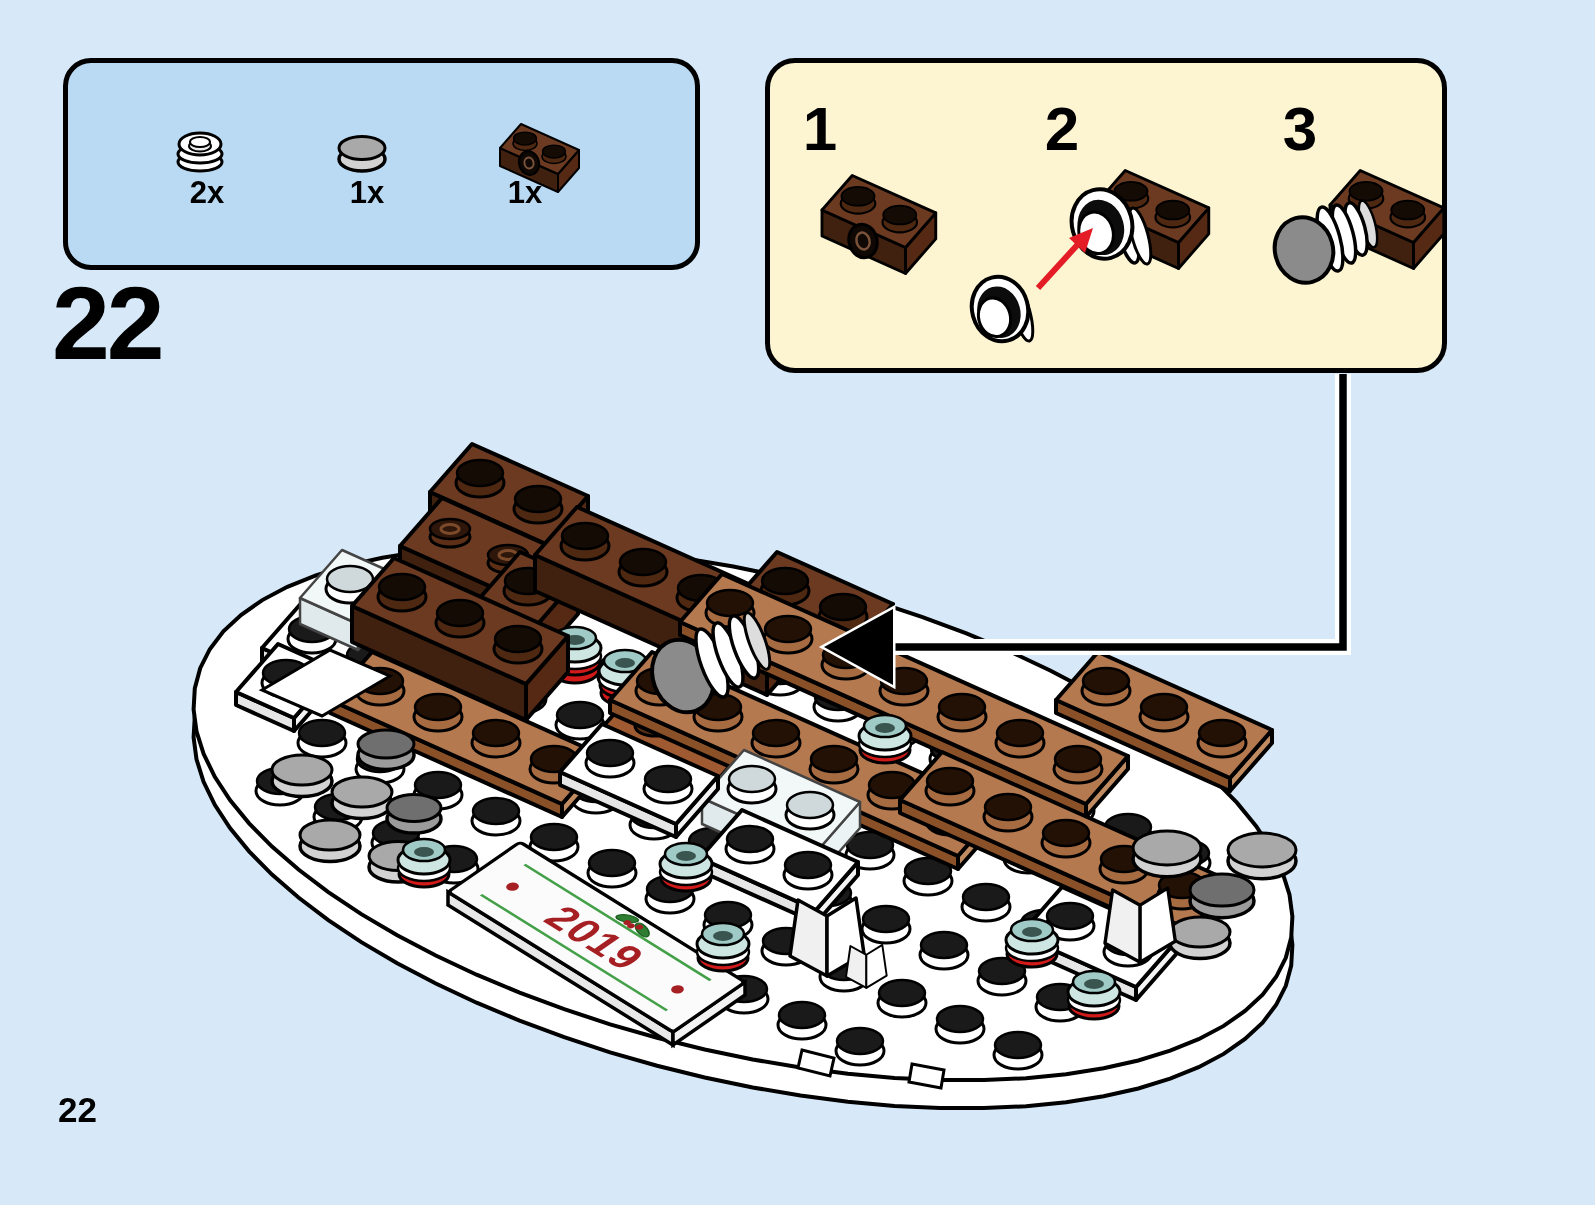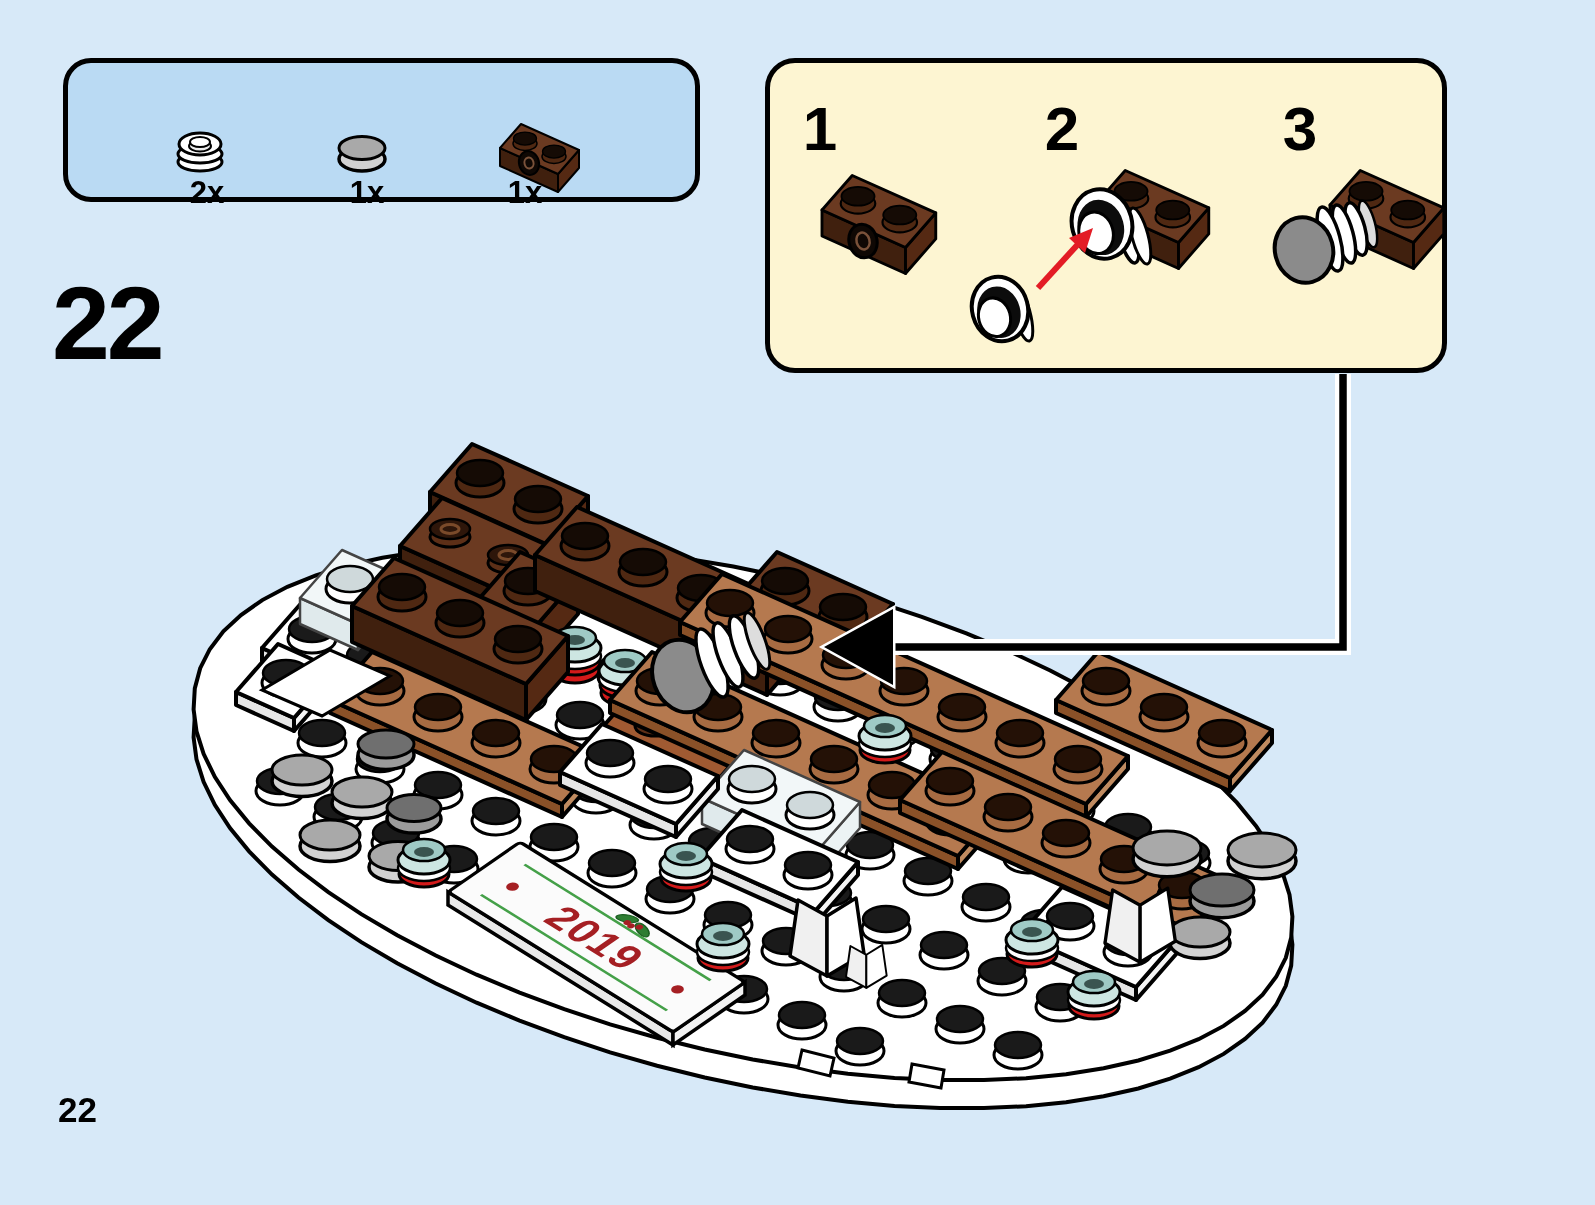--- a/index.html
+++ b/index.html
@@ -3,21 +3,21 @@
 <meta charset="utf-8">
 <style>
   html,body{margin:0;padding:0;}
   .page{
     position:relative;width:1595px;height:1205px;overflow:hidden;
     background:#d7e9f8;
     font-family:"Liberation Sans",sans-serif;
   }
   .page > svg#scene{position:absolute;left:0;top:0;z-index:5;pointer-events:none;}
   .box{position:absolute;z-index:1;border:5px solid #000;box-sizing:border-box;}
-  .parts-box{left:63px;top:58px;width:637px;height:144px;border-radius:28px;background:#badaf3;}
+  .parts-box{left:63px;top:58px;width:637px;height:212px;border-radius:28px;background:#badaf3;}
   .callout{left:765px;top:58px;width:682px;height:315px;border-radius:30px;background:#fdf5d2;}
   .pcount{position:absolute;top:112px;width:90px;text-align:center;
     font-size:31px;font-weight:bold;color:#000;}
   .pc1{left:94px;} .pc2{left:254px;} .pc3{left:412px;}
   .sublabel{position:absolute;top:30px;width:60px;text-align:center;
     font-size:62px;font-weight:bold;color:#000;}
   .sl1{left:20px;} .sl2{left:262px;} .sl3{left:500px;}
   .step-num{position:absolute;left:52px;top:264px;z-index:2;
     font-size:104px;font-weight:bold;letter-spacing:-3px;color:#000;}
   .page-num{position:absolute;left:58px;top:1090px;z-index:2;

